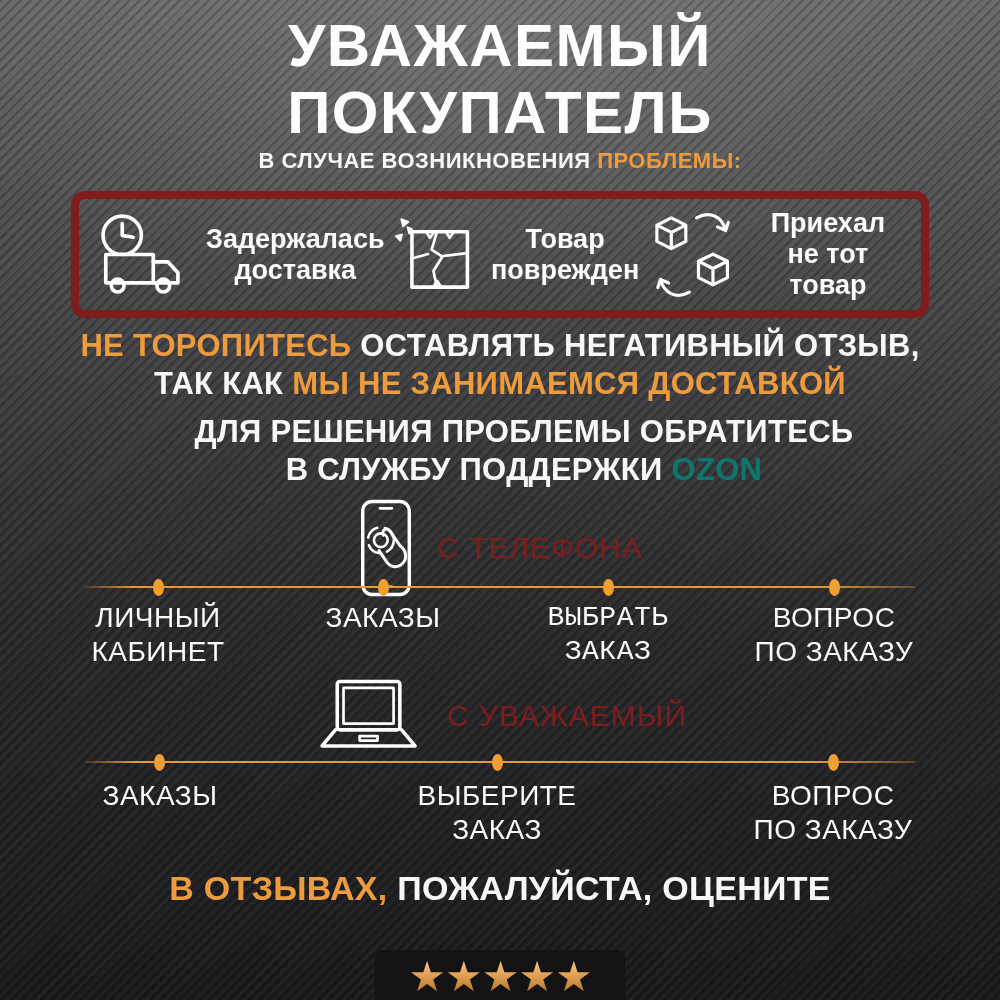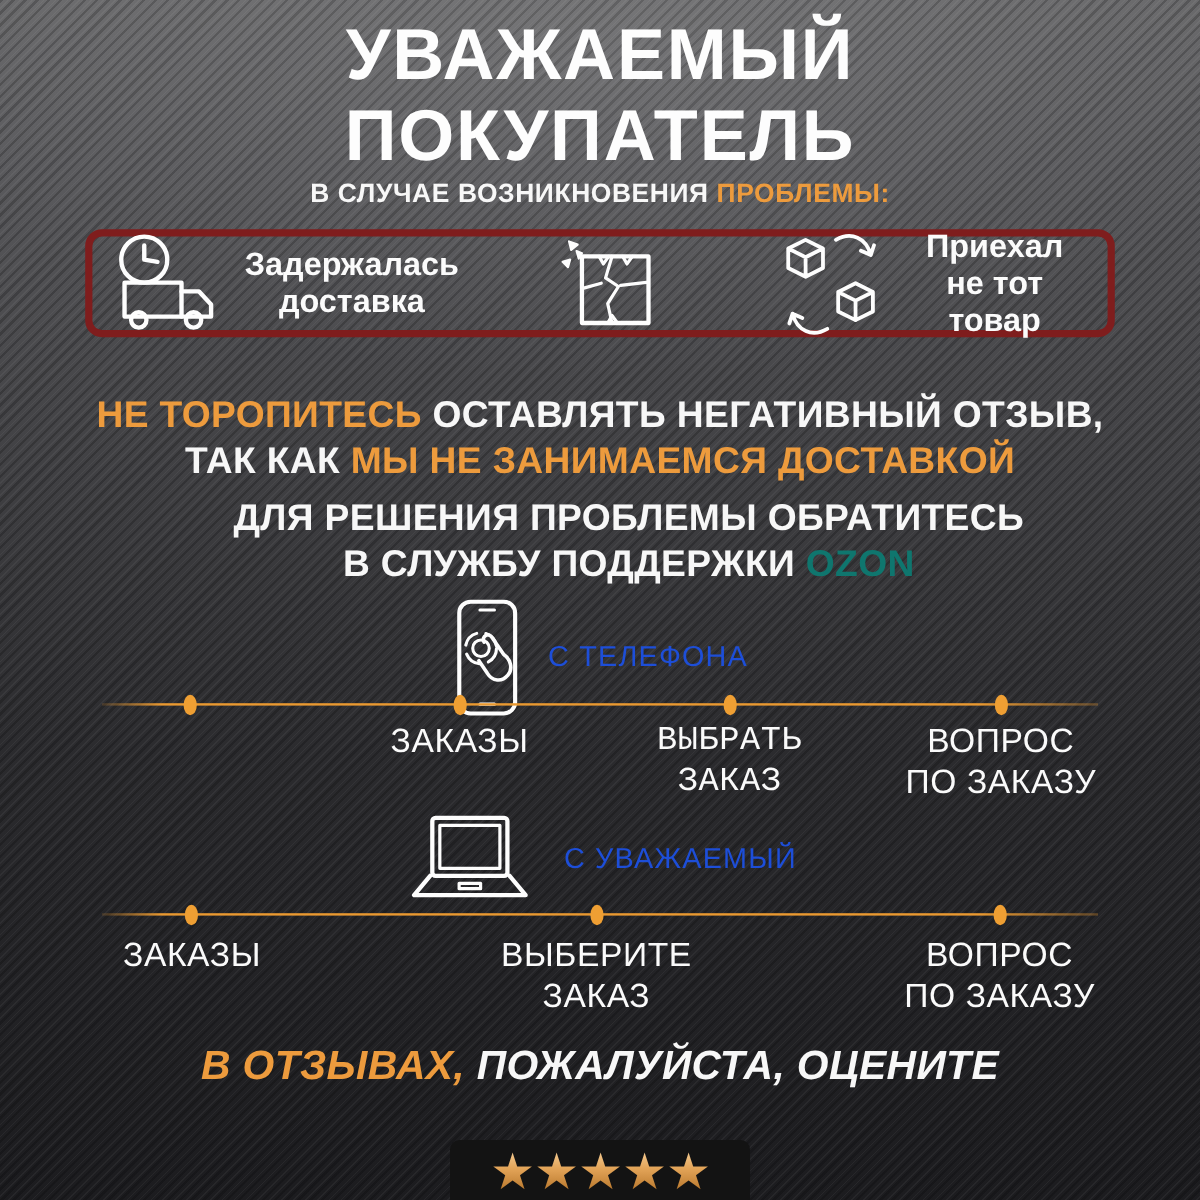--- a/index.html
+++ b/index.html
@@ -14,49 +14,49 @@
   }
   .abs{position:absolute;}
   .cw{left:0;width:1000px;text-align:center;}
   .title{top:12px;font-size:60px;line-height:67px;font-weight:700;letter-spacing:1.5px;color:#fdfdfd;}
   .subtitle{top:143px;font-size:22px;line-height:36px;font-weight:700;letter-spacing:0.5px;}
   .accent{color:#ED9B3D;}
   .blue{color:#0f766e;}
   .white{color:#f7f7f7;}
 
   .problems-box{
-    top:191px;left:71px;width:858px;height:90px;box-sizing:border-box;
-    border:6px solid #7f1d1d;border-radius:14px;
+    top:191px;left:71px;width:858px;height:127px;box-sizing:border-box;
+    border:8px solid #7f1d1d;border-radius:14px;
     display:flex;align-items:center;justify-content:space-between;
     padding:0 14px;
   }
   .problem-item{display:flex;align-items:center;gap:8px;flex:1;justify-content:center;}
   .problem-label{font-size:27px;line-height:31px;font-weight:700;text-align:center;color:#fbfbfb;}
   .picon{display:block;}
   .picon svg{display:block;stroke:#fdfdfd;fill:none;stroke-width:4;stroke-linecap:round;stroke-linejoin:round;}
 
   .bigline{font-size:31px;line-height:38px;font-weight:700;letter-spacing:0.3px;}
   .warning{top:327px;}
   .support{top:413px;margin-left:24px;}
 
   .device-header{display:flex;align-items:center;justify-content:center;gap:22px;width:1000px;left:0;}
-  .device-label{font-size:24px;letter-spacing:1px;font-weight:400;color:#1d4ed8;}
+  .device-label{font-size:30px;letter-spacing:1px;font-weight:400;color:#7f1d1d;}
   .device-header svg{display:block;stroke:#fdfdfd;fill:none;stroke-width:4;stroke-linecap:round;stroke-linejoin:round;}
   .phone-header{top:498px;}
   .computer-header{top:678px;}
 
   .tl-line{height:2px;left:85px;width:830px;
     background:linear-gradient(90deg, rgba(234,153,48,0.15), #EA9930 6%, #EA9930 88%, rgba(234,153,48,0.3));}
   .tl1{top:586px;} .tl2{top:761px;}
   .tl-dot{width:11px;height:17px;border-radius:50%;background:#EF9F33;}
   .dots1{top:579px;} .dots2{top:754px;}
   .step{width:240px;text-align:center;font-size:28px;line-height:34px;font-weight:400;color:#fafafa;letter-spacing:0.5px;}
   .steps1{top:601px;} .steps2{top:779px;}
 
-  .footer-note{top:868px;font-size:34px;line-height:40px;font-weight:700;letter-spacing:0.3px;font-style:italic;}
+  .footer-note{top:868px;font-size:34px;line-height:40px;font-weight:700;letter-spacing:0.3px;}
 
   .star-bar{
     top:950px;left:375px;width:250px;height:52px;background:#131313;
     border-radius:8px 8px 0 0;display:flex;align-items:center;justify-content:center;
   }
   .stars{
     font-family:"DejaVu Sans",sans-serif;font-size:42px;line-height:42px;letter-spacing:-1px;
     background:linear-gradient(180deg,#F6D09A 8%, #E3A458 45%, #B06F24 95%);
     -webkit-background-clip:text;background-clip:text;color:transparent;
     padding-top:2px;
@@ -96,20 +96,22 @@
       <svg width="92" height="85" viewBox="0 0 100 95">
         <path d="M22,22 H84 V84 H22 Z"></path>
         <path d="M38,22 l4,7 l5,-7 M60,22 l4,7 l5,-7" stroke-width="3"></path>
         <path d="M46,84 l4,-7 l5,7" stroke-width="3"></path>
         <path d="M50,22 L44,42 L56,50 L46,66 L50,84" stroke-width="3"></path>
         <path d="M22,52 L40,47 M58,49 L84,46" stroke-width="3"></path>
         <path d="M10,8 l8,3 l-6,5 z M4,27 l7,-2 l-2,7 z M17,17 l5,2 l-3,5 z" fill="#fdfdfd" stroke-width="2"></path>
       </svg>
     </span>
     <span class="problem-label">
+      <div>Товар</div>
+      <div>поврежден</div>
     </span>
   </div>
   <div class="problem-item">
     <span class="picon">
       <svg width="95" height="95" viewBox="0 0 105 105">
         <g stroke-width="3.5">
           <path d="M12,20 L28,12 L44,20 L44,38 L28,46 L12,38 Z M12,20 L28,28 L44,20 M28,28 L28,46"></path>
           <path d="M58,60 L74,52 L90,60 L90,78 L74,86 L58,78 Z M58,60 L74,68 L90,60 M74,68 L74,86"></path>
           <path d="M56,12 C70,4 84,10 88,26 M88,26 L79,22 M88,26 L91,17"></path>
           <path d="M48,94 C34,102 20,96 16,80 M16,80 L25,84 M16,80 L13,89"></path>
@@ -147,20 +149,24 @@
 </div>
 
 <div class="abs tl-line tl1"></div>
 <div class="abs dots1" style="left:0;width:1000px;height:17px;">
   <div class="tl-dot abs" style="left:153px;"></div>
   <div class="tl-dot abs" style="left:378px;"></div>
   <div class="tl-dot abs" style="left:603px;"></div>
   <div class="tl-dot abs" style="left:829px;"></div>
 </div>
 <div class="abs steps1" style="left:0;width:1000px;height:70px;">
+  <div class="step abs" style="left:38px;">
+    <div>ЛИЧНЫЙ</div>
+    <div>КАБИНЕТ</div>
+  </div>
   <div class="step abs" style="left:263px;">
     <div>ЗАКАЗЫ</div>
     <div></div>
   </div>
   <div class="step abs" style="left:488px;font-family:Liberation Mono, monospace;">
     <div>ВЫБРАТЬ</div>
     <div>ЗАКАЗ</div>
   </div>
   <div class="step abs" style="left:714px;">
     <div>ВОПРОС</div>

